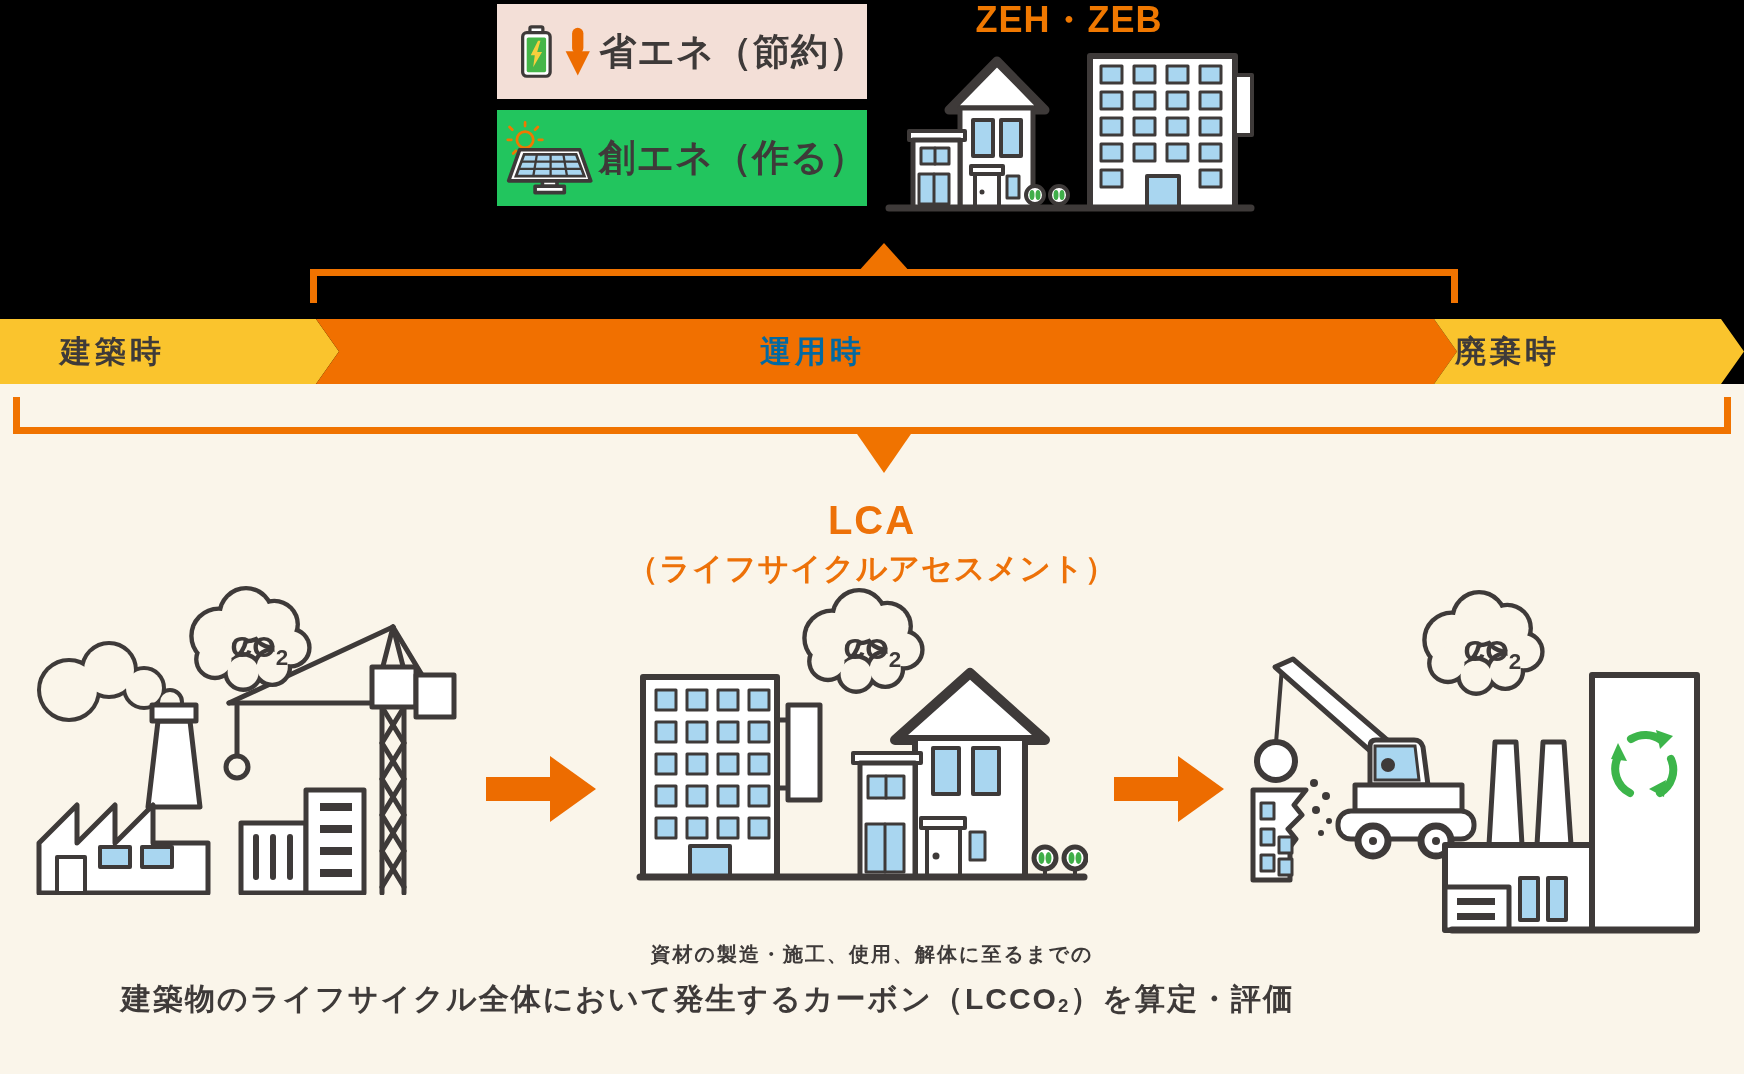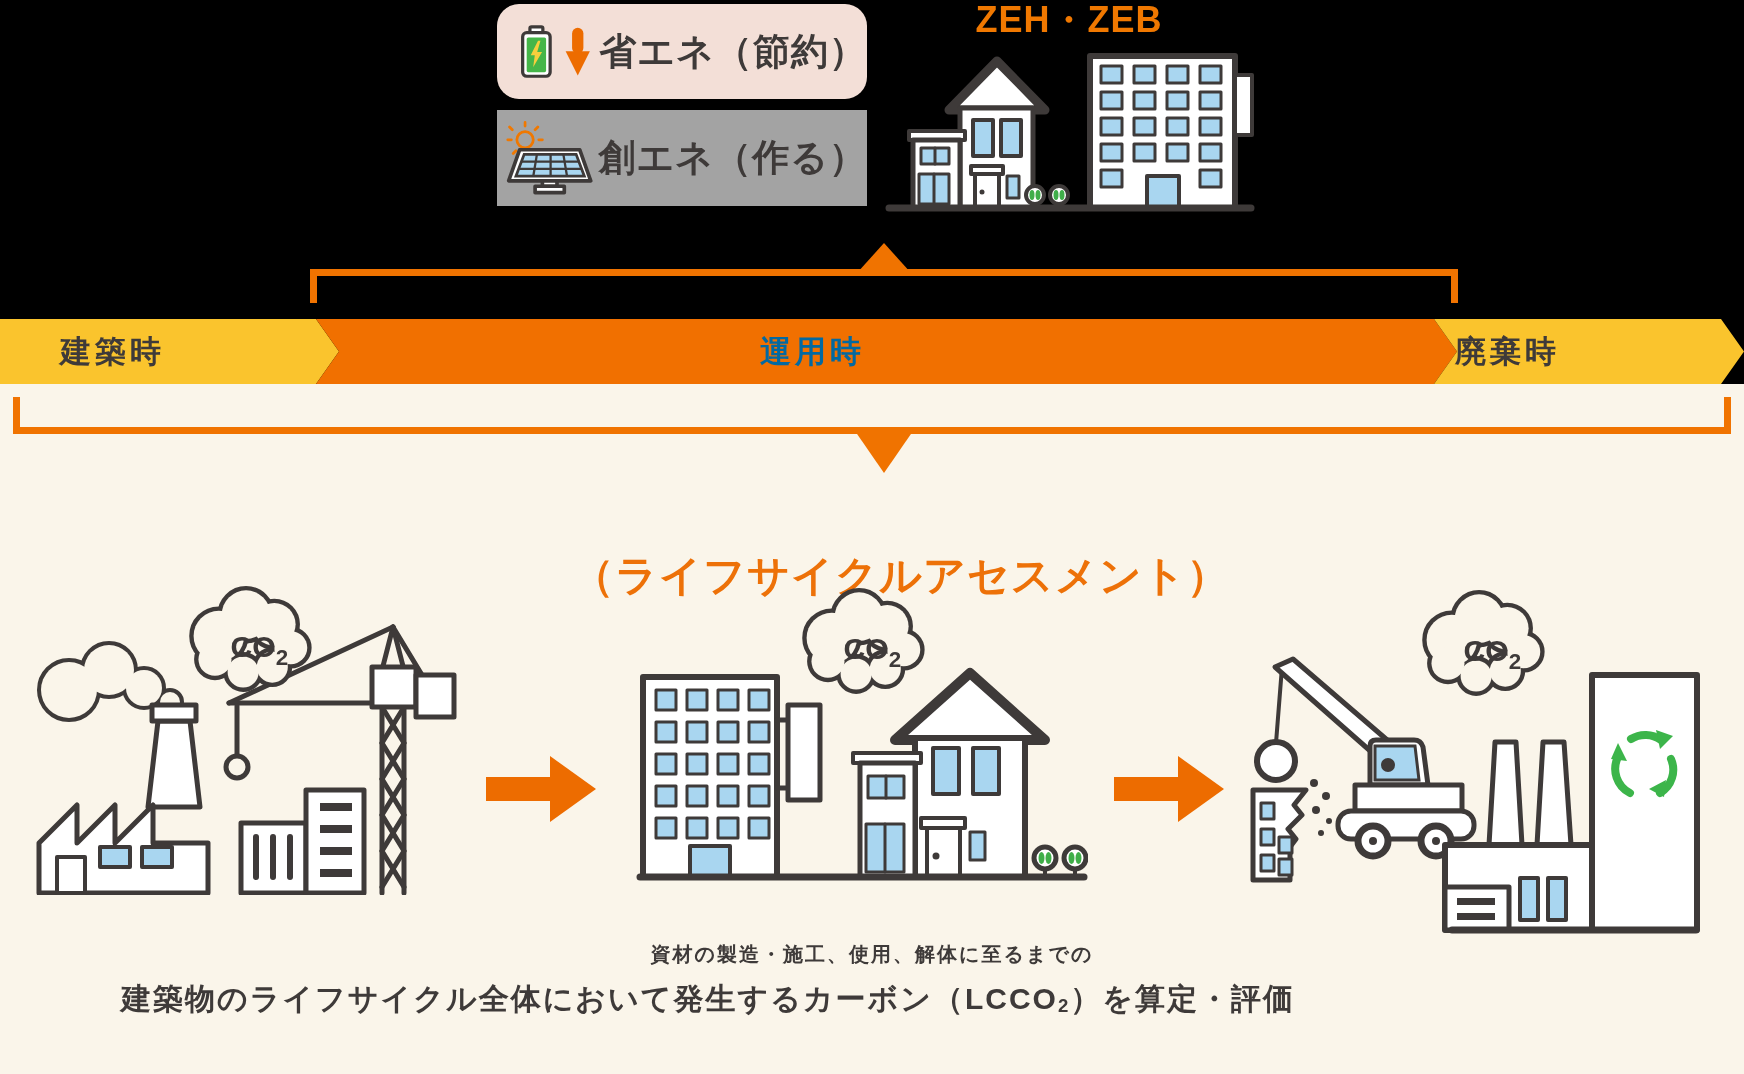--- a/index.html
+++ b/index.html
@@ -3,22 +3,22 @@
 <meta charset="utf-8">
 <style>
   html,body{margin:0;padding:0;background:#000;}
   .canvas{position:relative;width:1744px;height:1074px;background:#000;overflow:hidden;
           font-family:"Liberation Sans","DejaVu Sans",sans-serif;}
   .abs{position:absolute;}
   .cream-bg{position:absolute;left:0;top:384px;width:1744px;height:690px;background:#FAF5EA;}
 
   
   .ebox{position:absolute;left:497px;width:370px;display:flex;align-items:center;box-sizing:border-box;}
-  .ebox-shoene{top:4px;height:95px;background:#F3DFD7;padding-left:20px;gap:8px;border-radius:22px;}
-  .ebox-souene{top:110px;height:96px;background:#a3a3a3;padding-left:8px;gap:4px;}
+  .ebox-shoene{top:4px;height:95px;background:#F3DFD7;padding-left:20px;gap:8px;}
+  .ebox-souene{top:110px;height:96px;background:#22c55e;padding-left:8px;gap:4px;}
   .ebox .lbl{font-size:37px;font-weight:bold;color:#3E3A39;letter-spacing:1px;white-space:nowrap;}
 
   .zeh-title{position:absolute;left:969px;top:-4px;width:200px;text-align:center;
              font-size:36px;font-weight:bold;color:#F07800;letter-spacing:1px;}
 
   
   .bracket-top{position:absolute;left:310px;top:269px;width:1148px;height:34px;box-sizing:border-box;
                border:7px solid #F07300;border-bottom:none;}
   .tri-up{position:absolute;left:857px;top:243px;width:0;height:0;
           border-left:27px solid transparent;border-right:27px solid transparent;
@@ -32,21 +32,21 @@
   
   .bar{position:absolute;left:0;top:319px;width:1744px;height:65px;}
   .phase-label{position:absolute;top:319px;height:65px;line-height:65px;
                font-size:31px;font-weight:bold;letter-spacing:4px;color:#3E3A39;white-space:nowrap;}
   .phase-label.white{color:#0369a1;}
 
   
   .lca-title{position:absolute;left:772px;top:498px;width:200px;text-align:center;
              font-size:40px;font-weight:bold;color:#ED7108;letter-spacing:2px;}
   .lca-subtitle{position:absolute;left:572px;top:548px;width:600px;text-align:center;
-                font-size:42px;font-weight:bold;color:#ED7108;letter-spacing:1px;white-space:nowrap;}
+                font-size:31px;font-weight:bold;color:#ED7108;letter-spacing:1px;white-space:nowrap;}
 
   
   .caption1{position:absolute;left:0;top:941px;width:1744px;text-align:center;
             font-size:20px;font-weight:bold;color:#3E3A39;letter-spacing:2px;}
   .caption2{position:absolute;left:0;top:979px;width:1416px;text-align:center;
             font-size:30px;font-weight:bold;color:#3E3A39;letter-spacing:2px;}
   .caption2 .sub{font-size:0.62em;vertical-align:-0.18em;}
 
   
   .s4{fill:#FFFFFF;stroke:#3E3A39;stroke-width:4;stroke-linejoin:round;}
@@ -190,20 +190,21 @@
     <polygon points="316,0 1434,0 1457,32.5 1434,65 316,65 339,32.5" fill="#F17000"></polygon>
     <polygon points="1434,0 1721,0 1744,32.5 1721,65 1434,65 1457,32.5" fill="#FAC42D"></polygon>
   </svg>
   <div class="phase-label" style="left:60px;width:220px">建築時</div>
   <div class="phase-label white" style="left:760px;width:260px">運用時</div>
   <div class="phase-label" style="left:1455px;width:240px">廃棄時</div>
 
   <div class="bracket-bottom"></div>
   <div class="tri-down"></div>
 
+  <div class="lca-title">LCA</div>
   <div class="lca-subtitle">（ライフサイクルアセスメント）</div>
 
   <svg class="abs" style="left:24px;top:575px" width="440" height="320" viewBox="0 0 440 320">
 
     <g stroke="#3E3A39" stroke-width="8" fill="#FAF5EA">
       <circle cx="45" cy="115" r="28"></circle>
         <circle cx="85" cy="95" r="25"></circle>
         <circle cx="120" cy="113" r="18"></circle>
         <circle cx="146" cy="127" r="10"></circle>
     </g>

